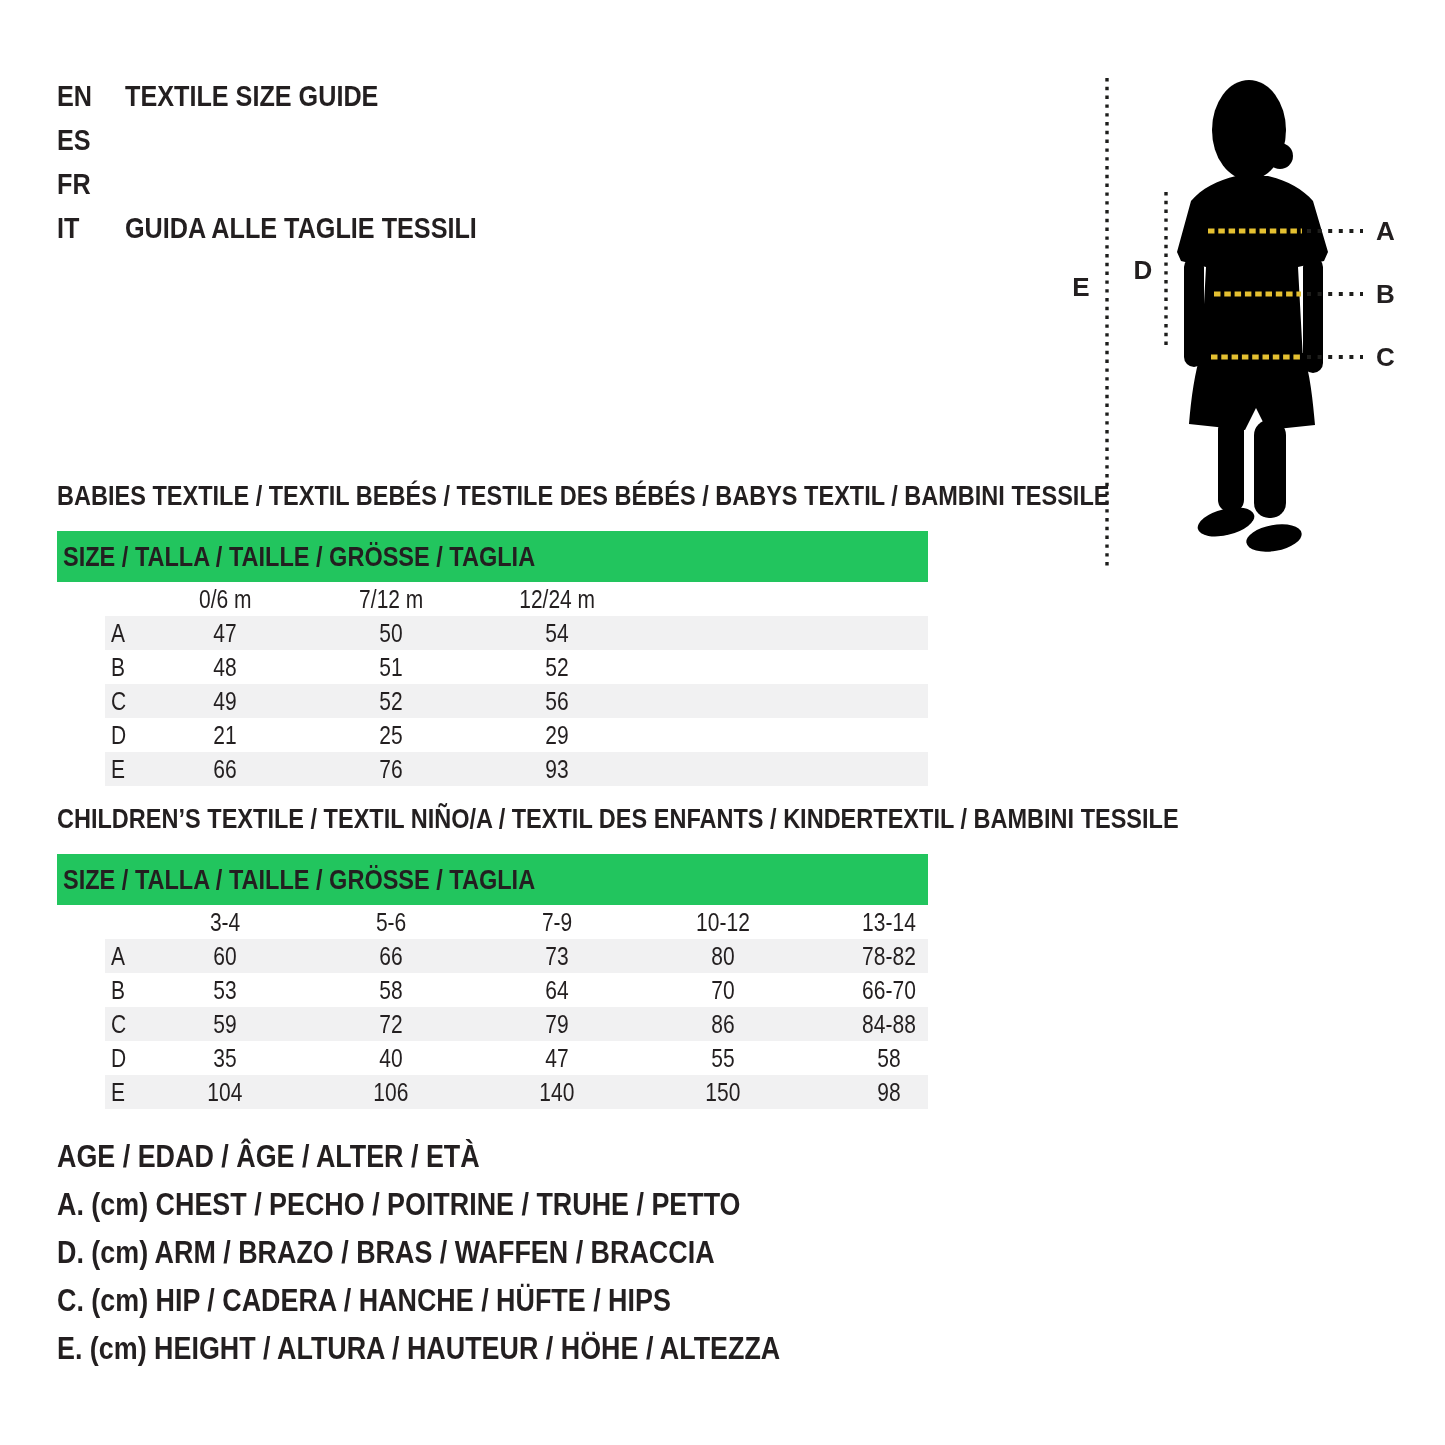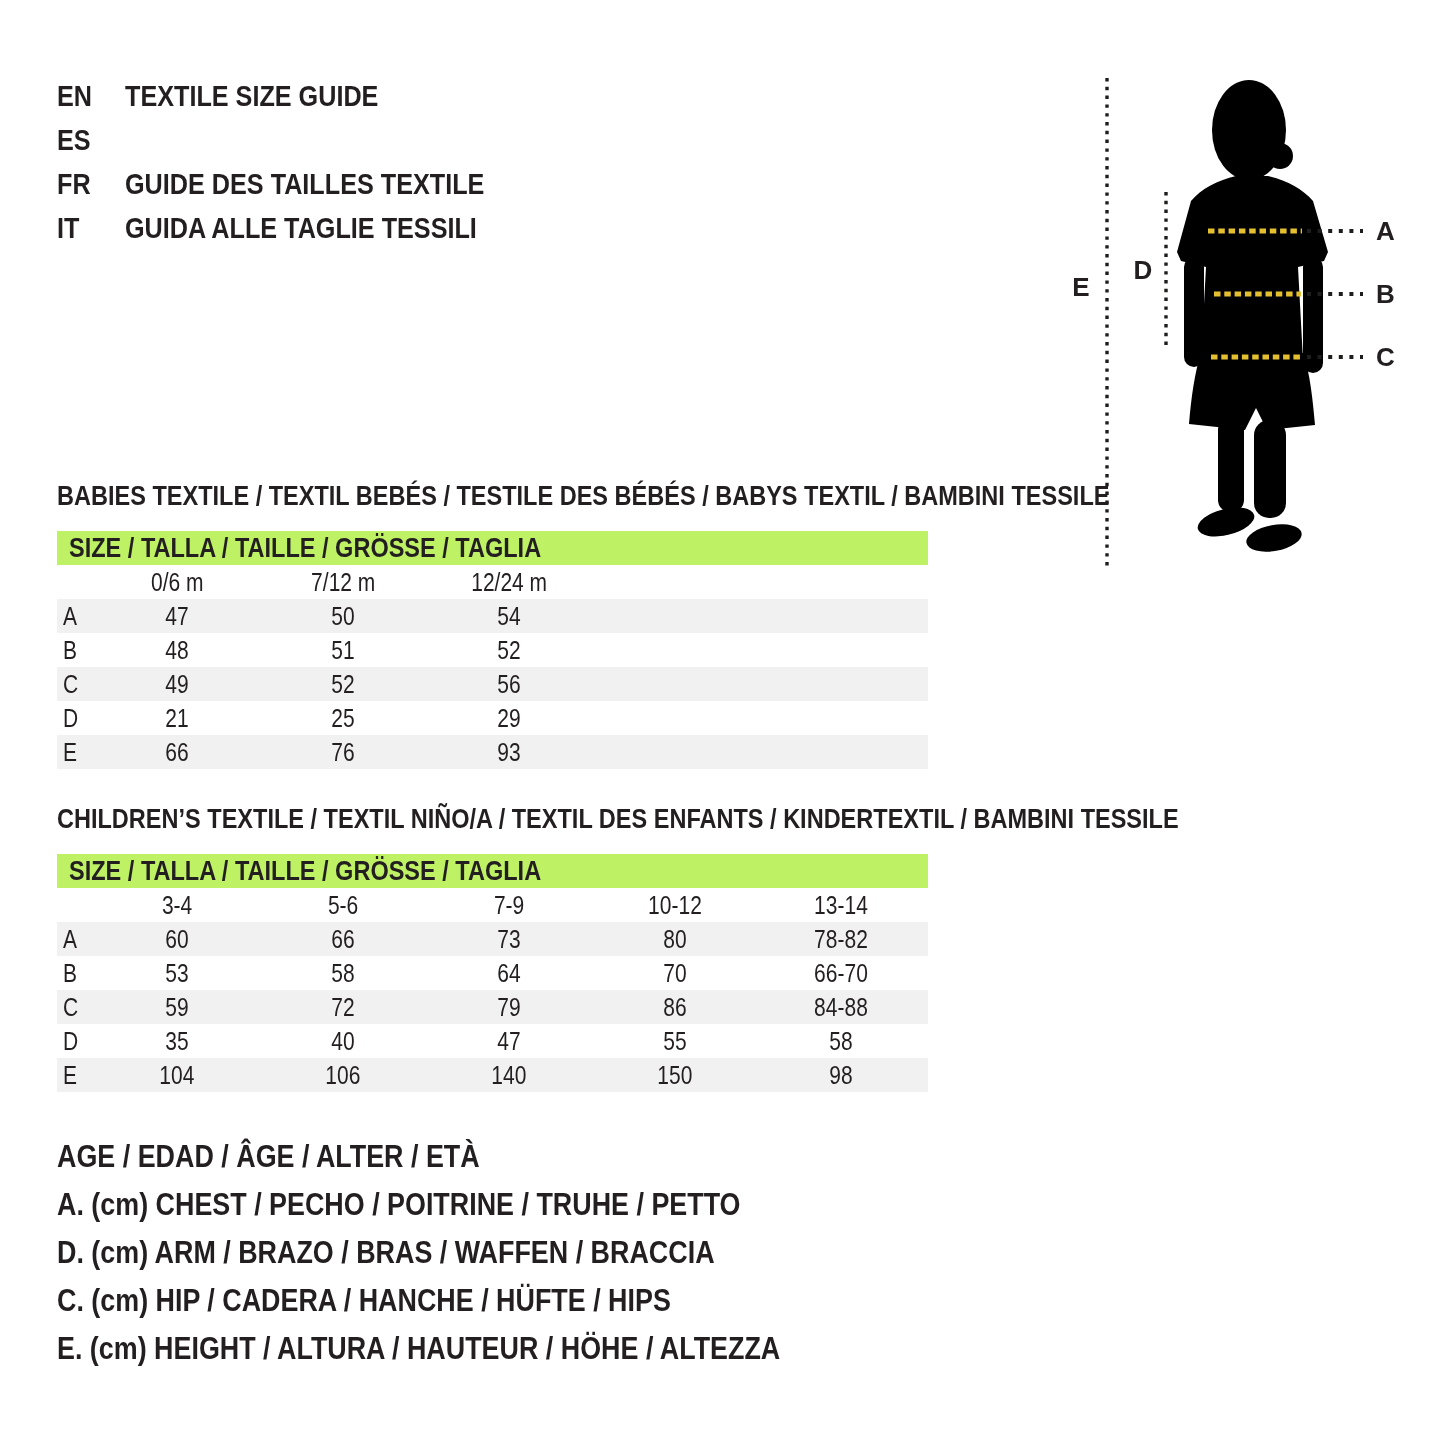--- a/index.html
+++ b/index.html
@@ -15,23 +15,23 @@
   #header{position:absolute;left:57px;top:74px;font-size:30px;font-weight:700;}
   .hline{display:grid;grid-template-columns:68px auto;height:44px;align-items:center;}
 
   .sec-title{position:absolute;left:57px;font-size:28px;font-weight:700;line-height:30px;}
   #babies-title{top:481px;}
   #children-title{top:804px;}
 
   .table{position:absolute;left:57px;width:871px;}
   #babies-table{top:531px;}
   #children-table{top:854px;}
-  .sizebar{height:34px;background:#bef264;display:flex;align-items:center;
-           font-size:28px;font-weight:700;padding-left:12px;box-sizing:border-box;}
-  .trow{display:grid;height:34px;align-items:center;font-size:25px;font-weight:400;}
+  .sizebar{height:51px;background:#22c55e;display:flex;align-items:center;
+           font-size:28px;font-weight:700;padding-left:6px;box-sizing:border-box;}
+  .trow{display:grid;height:34px;align-items:center;font-size:25px;font-weight:400;margin-left:48px;}
   .cols3{grid-template-columns:37px 166px 166px 166px;}
   .cols5{grid-template-columns:37px 166px 166px 166px 166px 166px;}
   .cell{text-align:center;}
   .lbl{text-align:left;padding-left:6px;}
   .shade{background:#f1f1f2;}
 
   #legend{position:absolute;left:57px;top:1132px;font-size:32px;font-weight:700;}
   .lline{height:48px;display:flex;align-items:center;}
 
   #figure{position:absolute;left:1040px;top:60px;}
@@ -46,21 +46,20 @@
 <div id="header">
   <div class="hline">
     <span><span class="t">EN</span></span>
     <span><span class="t">TEXTILE SIZE GUIDE</span></span>
   </div>
   <div class="hline">
     <span><span class="t">ES</span></span>
   </div>
   <div class="hline">
     <span><span class="t">FR</span></span>
-    <span><span class="t">GUIDE DES TAILLES TEXTILE</span></span>
   </div>
   <div class="hline">
     <span><span class="t">IT</span></span>
     <span><span class="t">GUIDA ALLE TAGLIE TESSILI</span></span>
   </div>
 </div>
 
 <svg id="figure" width="405" height="540" viewBox="0 0 405 540" xmlns="http://www.w3.org/2000/svg">
 
   <line class="mline" x1="67" y1="18" x2="67" y2="507"></line>

